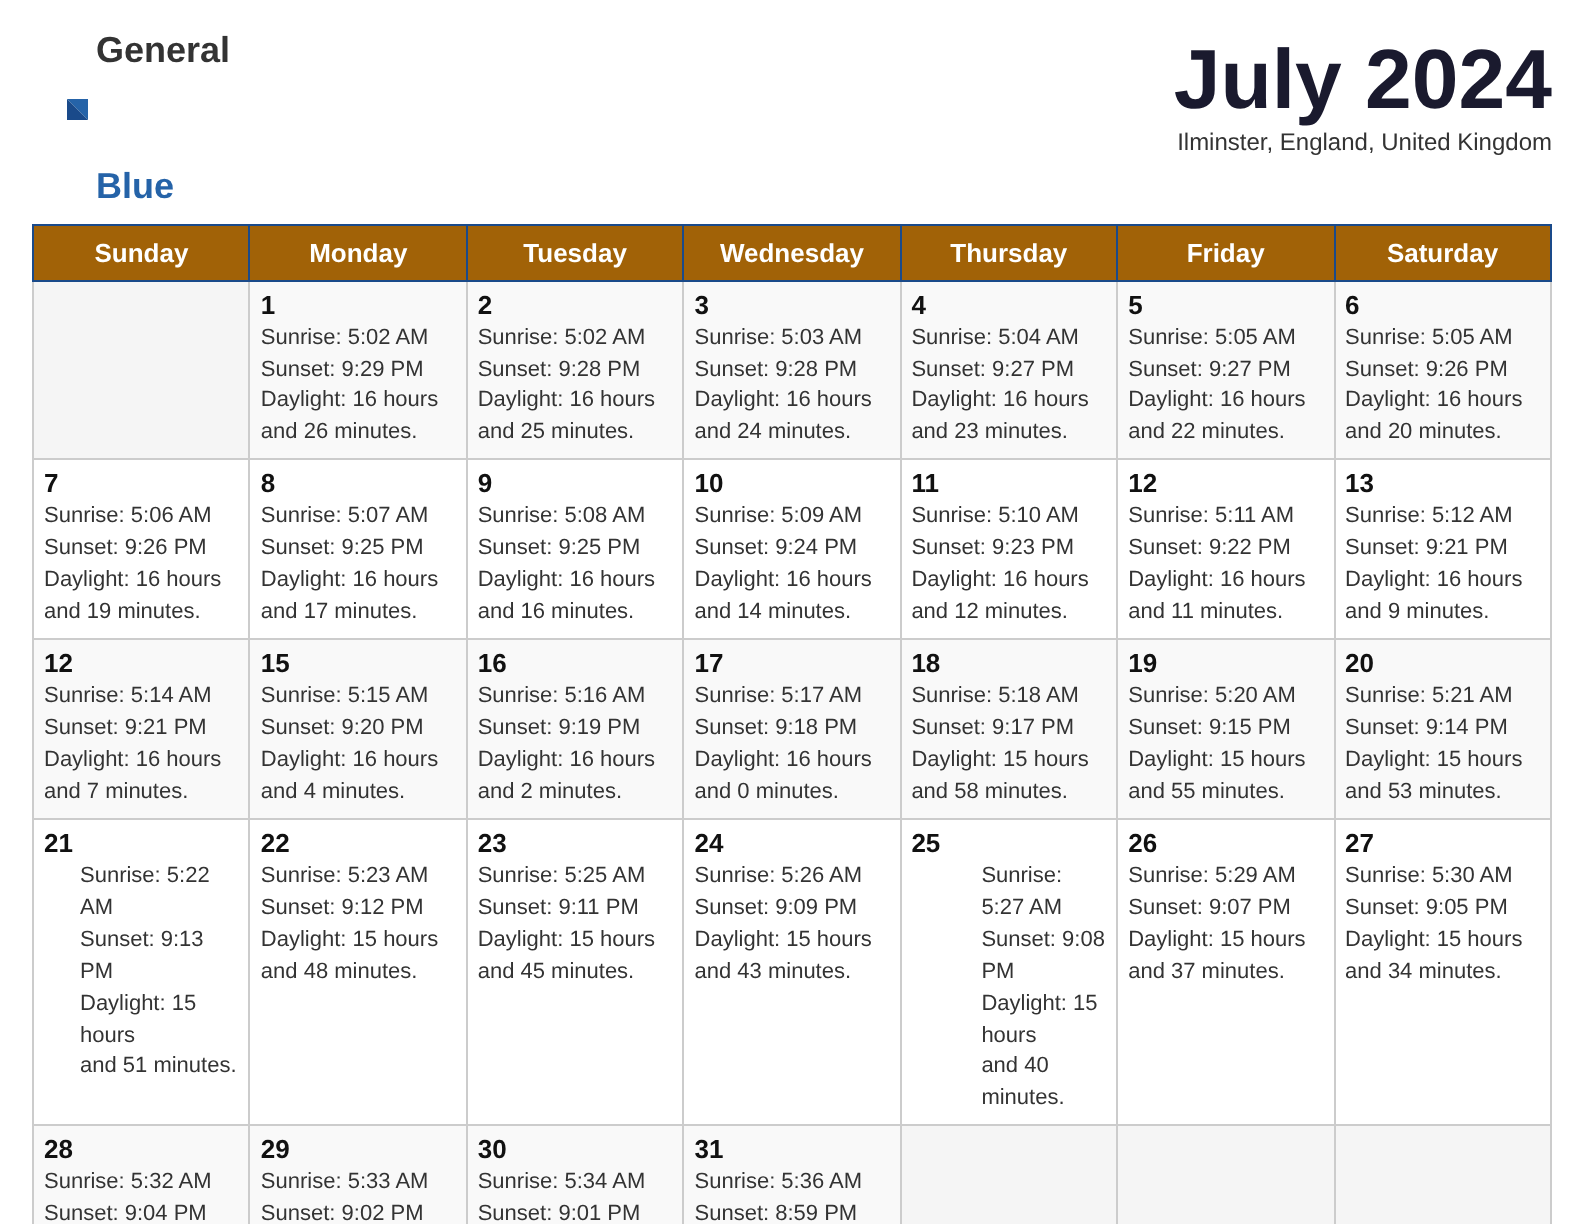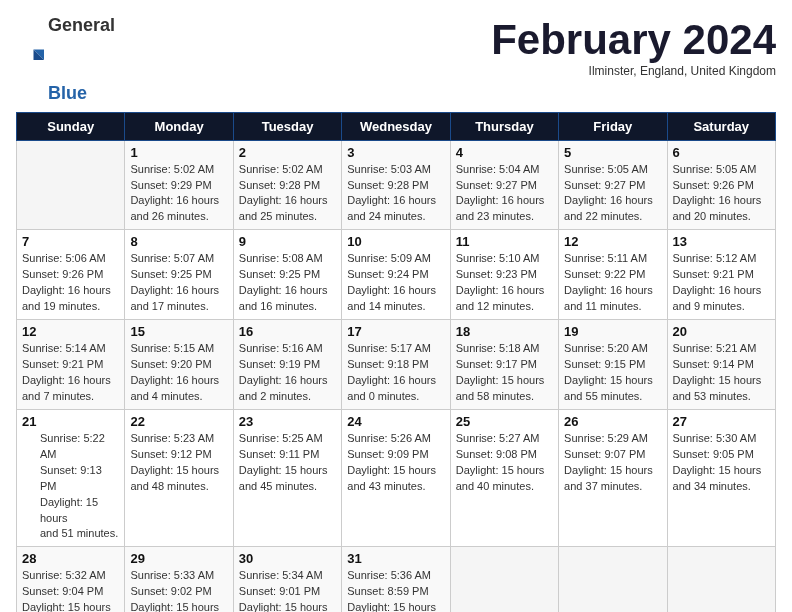--- a/index.html
+++ b/index.html
@@ -53,21 +53,21 @@
       font-size: 12px;
       color: #333;
       font-weight: normal;
     }
     table {
       width: 100%;
       border-collapse: collapse;
       font-size: 11px;
     }
     thead tr th {
-      background-color: #0f172a;
+      background-color: #a16207;
       color: #fff;
       text-align: center;
       padding: 6px 4px;
       font-size: 13px;
       font-weight: bold;
       border: 1px solid #1a4a8a;
     }
     tbody tr td {
       border: 1px solid #ccc;
       vertical-align: top;
@@ -103,21 +103,21 @@
     <svg class="logo-icon" viewBox="0 0 32 32">
       <polygon points="20,4 32,4 32,16" fill="#2563a8"></polygon>
       <polygon points="20,4 32,16 20,16" fill="#1a4a8a"></polygon>
     </svg>
     <div class="logo-text">
       <span class="logo-general">General</span>
       <span class="logo-blue">Blue</span>
     </div>
   </div>
   <div class="title-area">
-    <div class="main-title">February 2024</div>
+    <div class="main-title">July 2024</div>
     <div class="subtitle">Ilminster, England, United Kingdom</div>
   </div>
 </div>
 
 <table>
   <thead>
     <tr>
     <th>Sunday</th>
         <th>Monday</th>
         <th>Tuesday</th>
@@ -299,21 +299,21 @@
         </td>
         <td>
           <span class="day-number">24</span>
           <div class="day-info" style="white-space: pre-line;">Sunrise: 5:26 AM
 Sunset: 9:09 PM
 Daylight: 15 hours
 and 43 minutes.</div>
         </td>
         <td>
           <span class="day-number">25</span>
-          <div class="day-info" style="white-space: pre-line;">Sunrise: 5:27 AM
+          <div class="day-info" style="white-space: pre-line; margin-left: 35px;">Sunrise: 5:27 AM
 Sunset: 9:08 PM
 Daylight: 15 hours
 and 40 minutes.</div>
         </td>
         <td>
           <span class="day-number">26</span>
           <div class="day-info" style="white-space: pre-line;">Sunrise: 5:29 AM
 Sunset: 9:07 PM
 Daylight: 15 hours
 and 37 minutes.</div>

